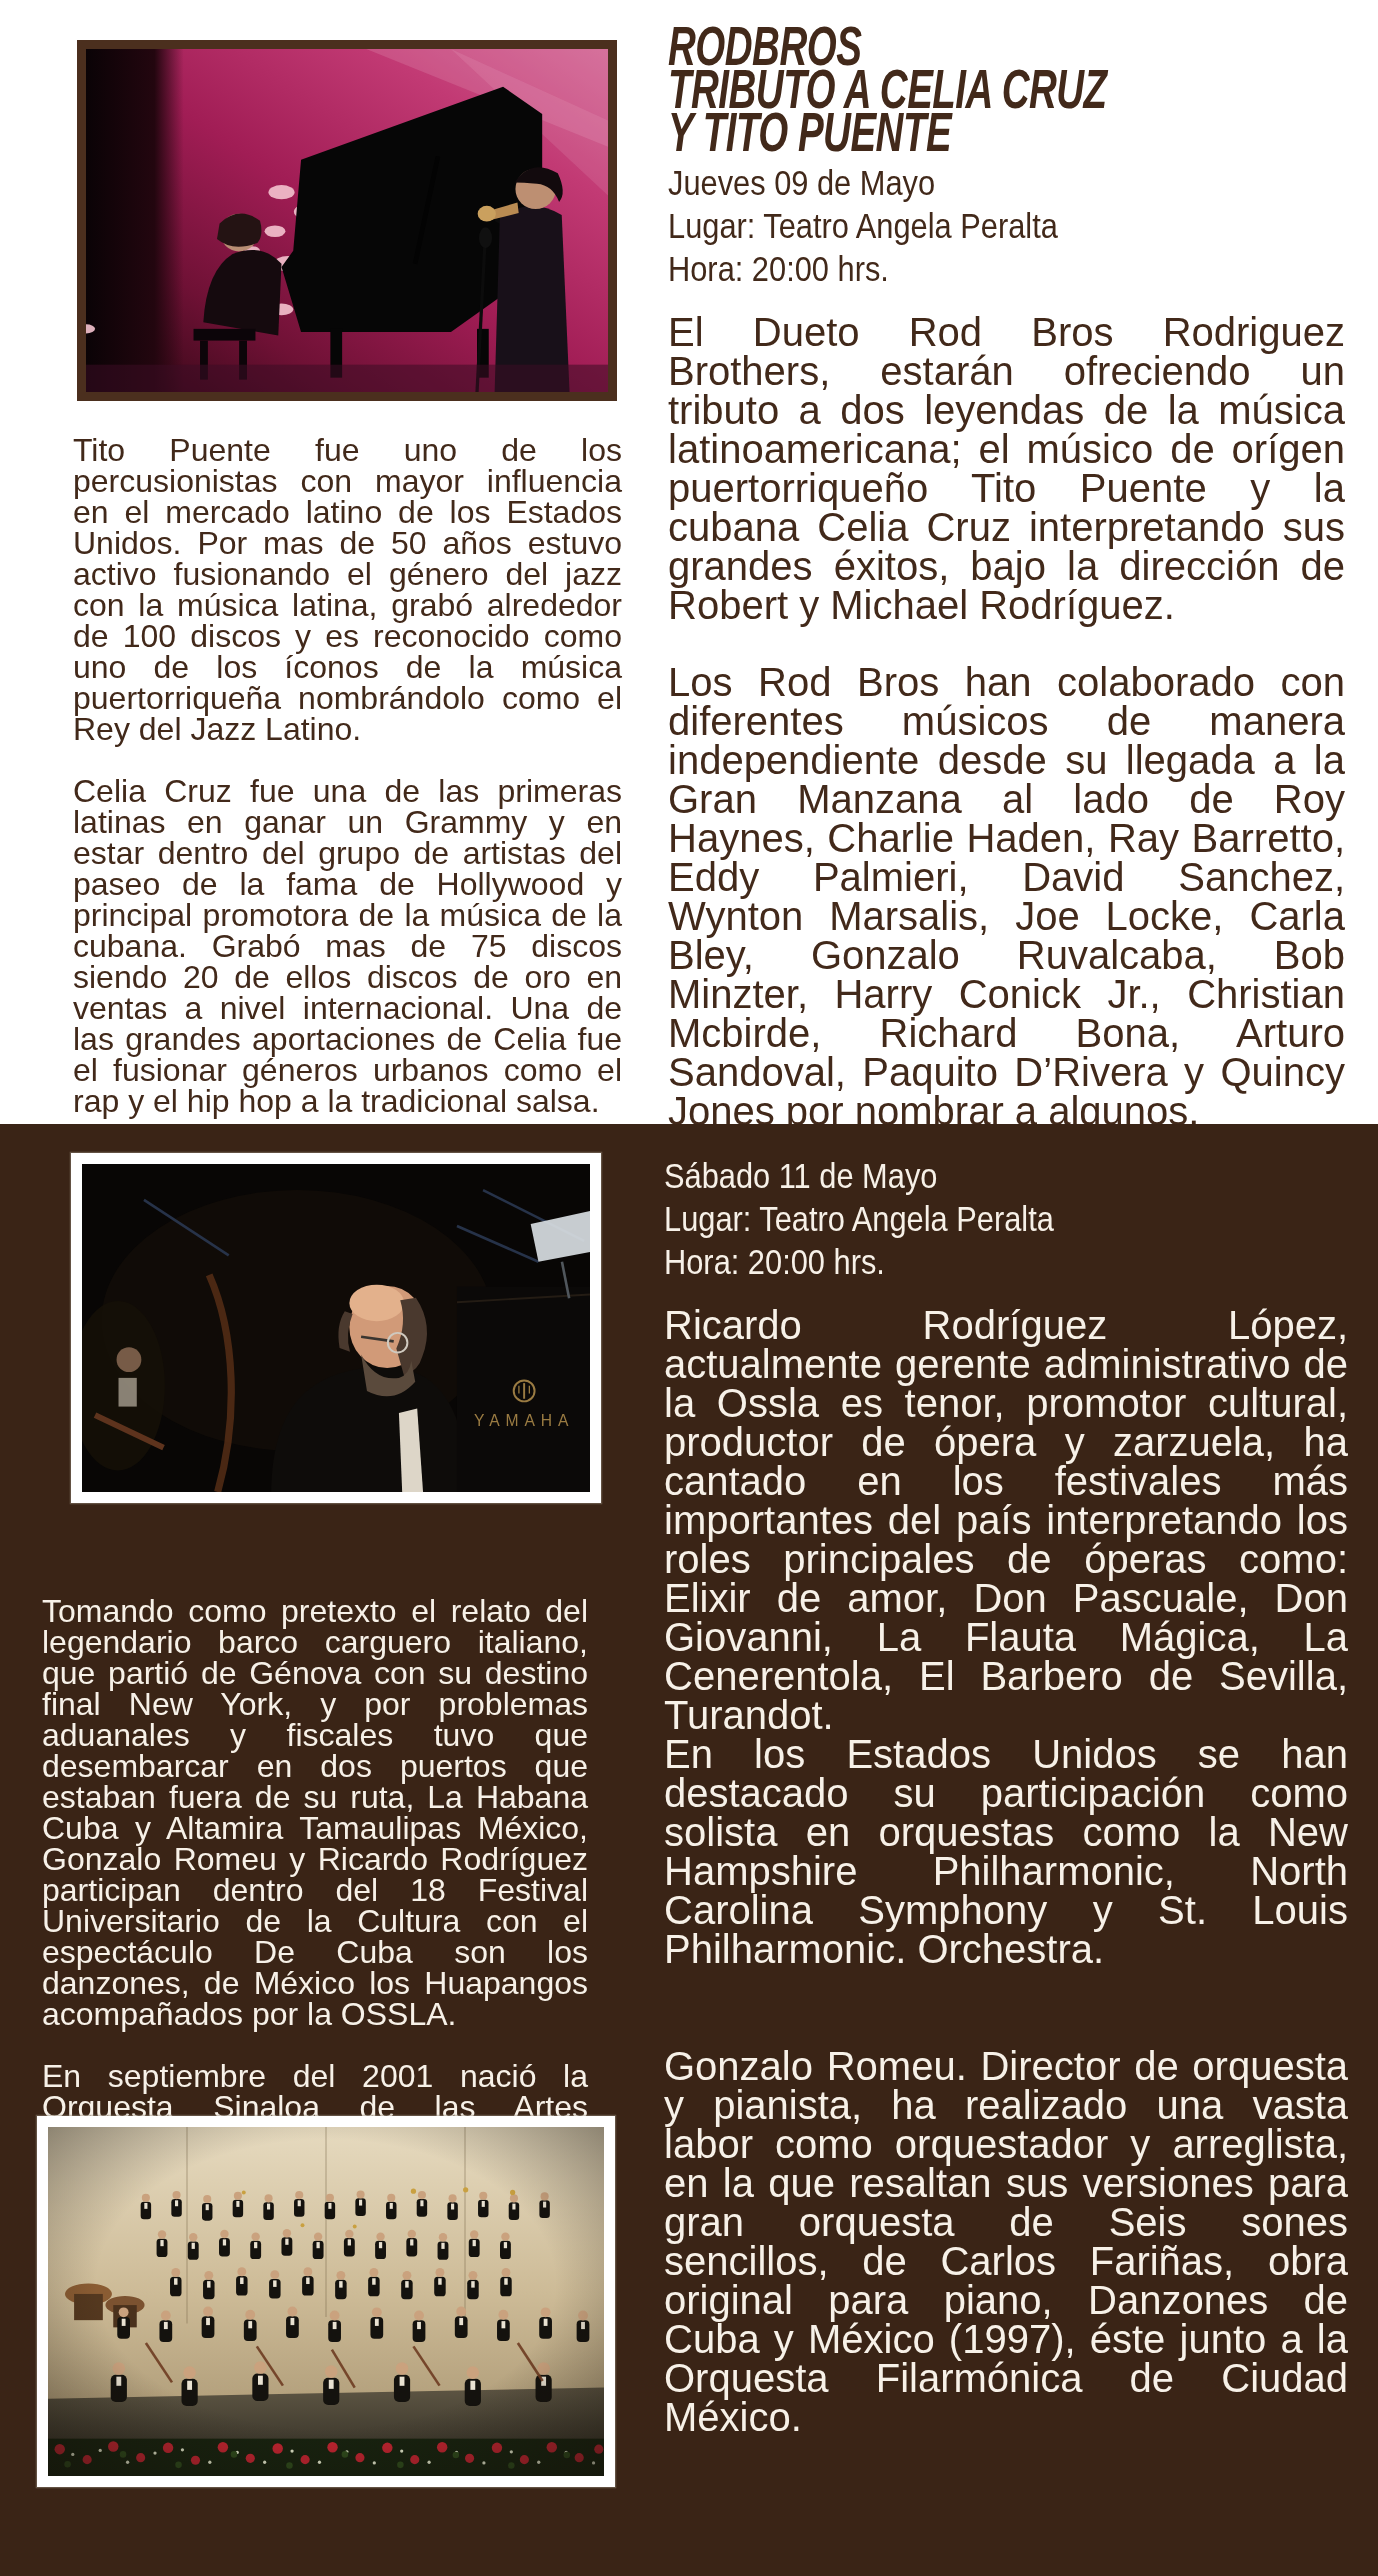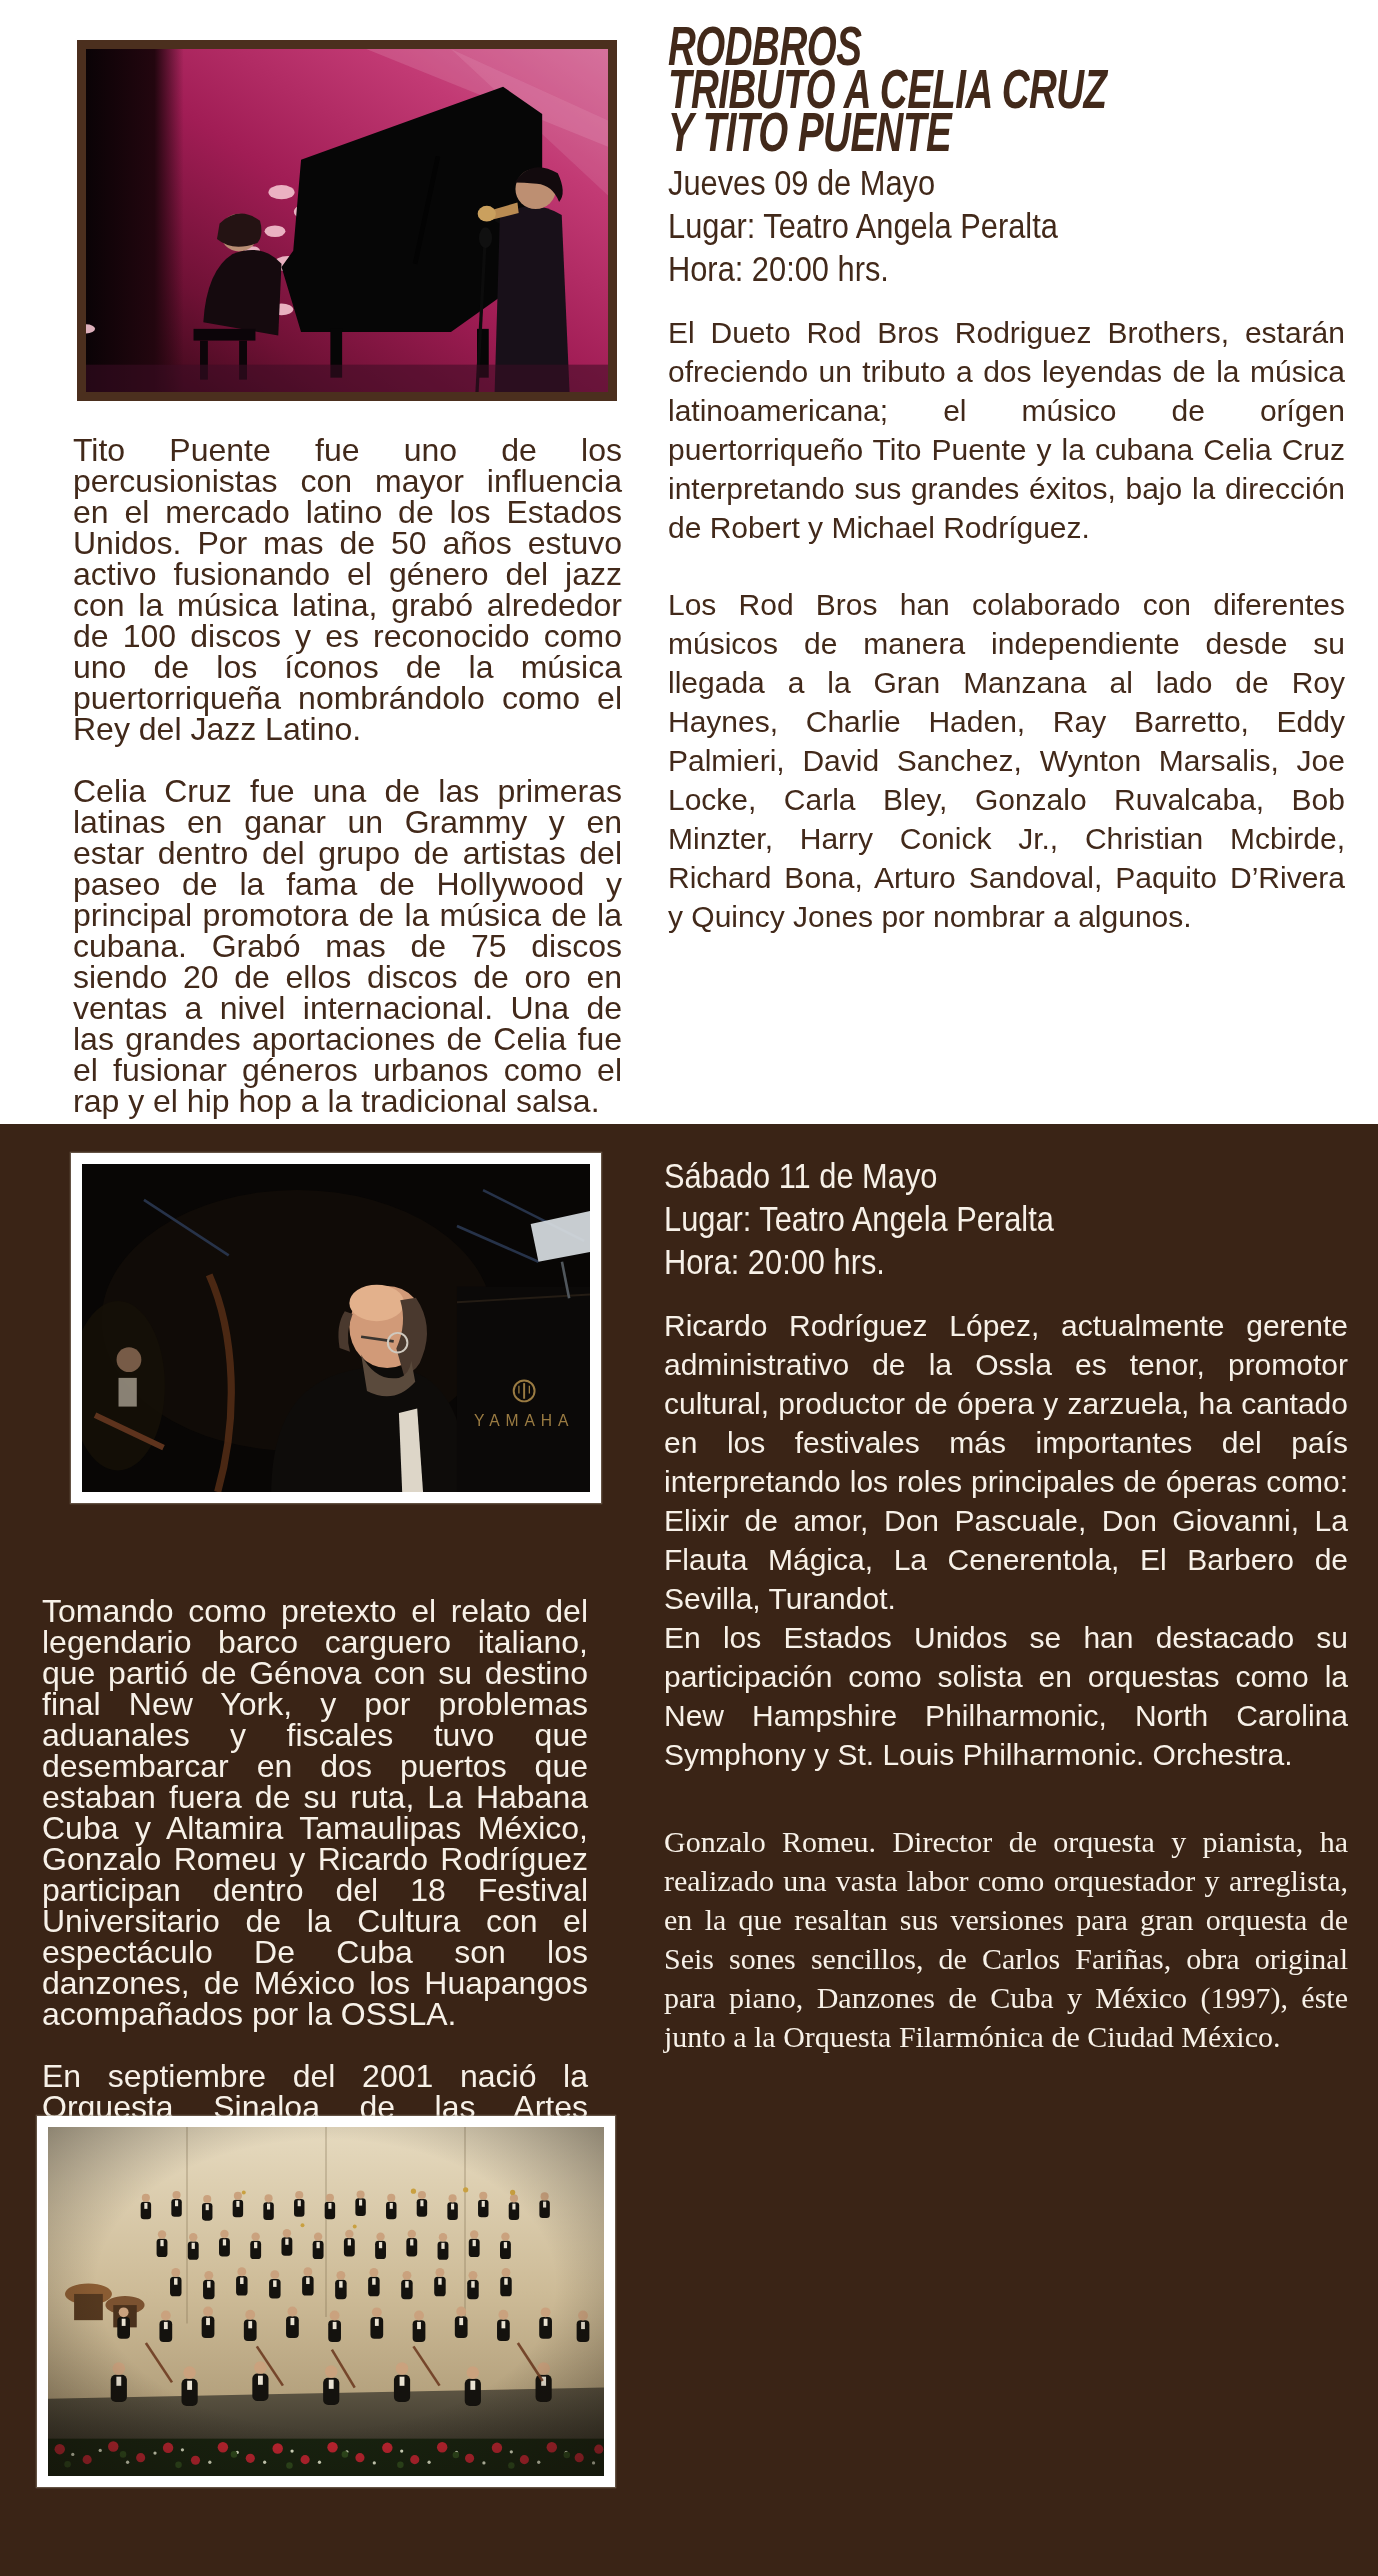--- a/index.html
+++ b/index.html
@@ -36,26 +36,26 @@
   .t1 .tline{font-size:55px; line-height:43px; transform:scaleX(0.70);}
   .t2 .tline{font-size:60px; line-height:46px; transform:scaleX(0.90);}
 
   .event-info{margin:0 0 23.4px 0;}
   .event-info .iline{
     display:block; font-size:35px; line-height:43px; white-space:nowrap;
     transform-origin:left center; transform:scaleX(0.88);
   }
 
   .body-par{
-    margin:0; font-size:30px; line-height:39px;
+    margin:0; font-size:40px; line-height:39px;
     text-align:justify; text-justify:inter-word;
   }
   .body-par + .body-par{margin-top:0;}
   .body-par.gap-before{margin-top:38px;}
-  .body-par.biggap-before{margin-top:48px;font-family:Liberation Serif, serif;}
+  .body-par.biggap-before{margin-top:78px;}
 
   .side-par{
     margin:0; font-size:32px; line-height:31px;
     text-align:justify; text-justify:inter-word;
   }
   .side-par + .side-par{margin-top:31px;}
 
   
   .photo{position:absolute; box-sizing:border-box;}
   .photo svg{display:block; width:100%; height:100%;}

